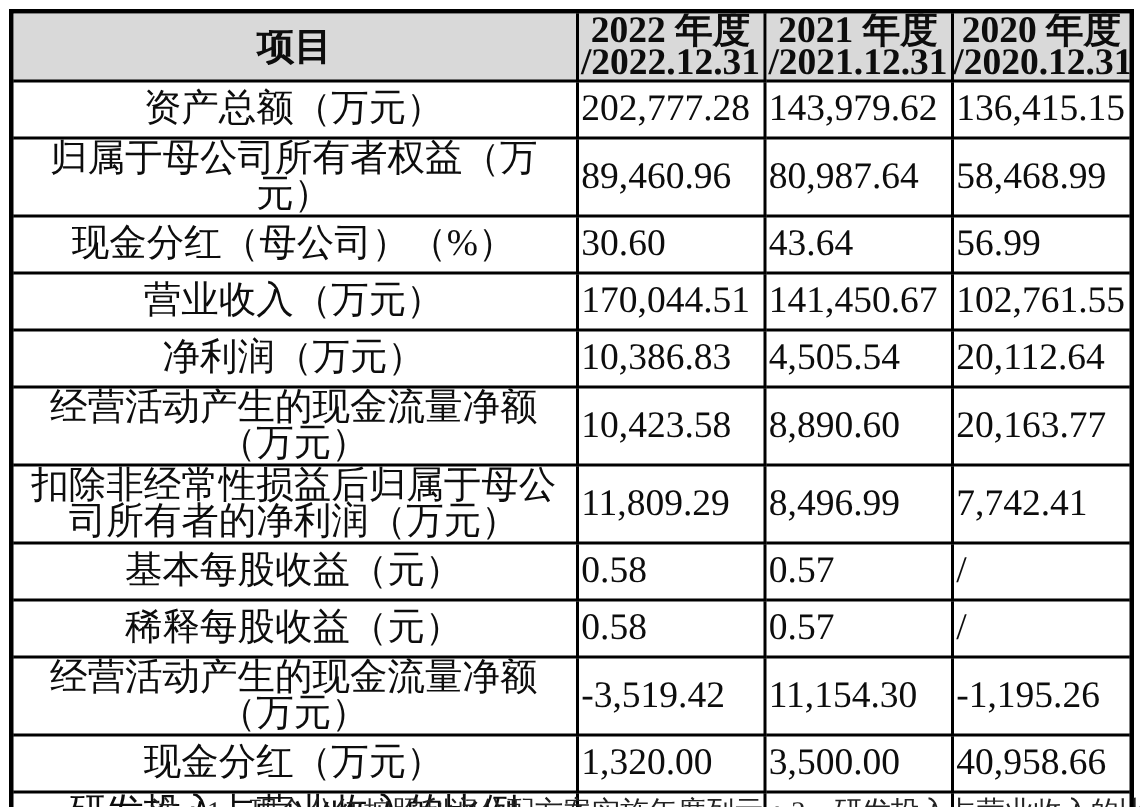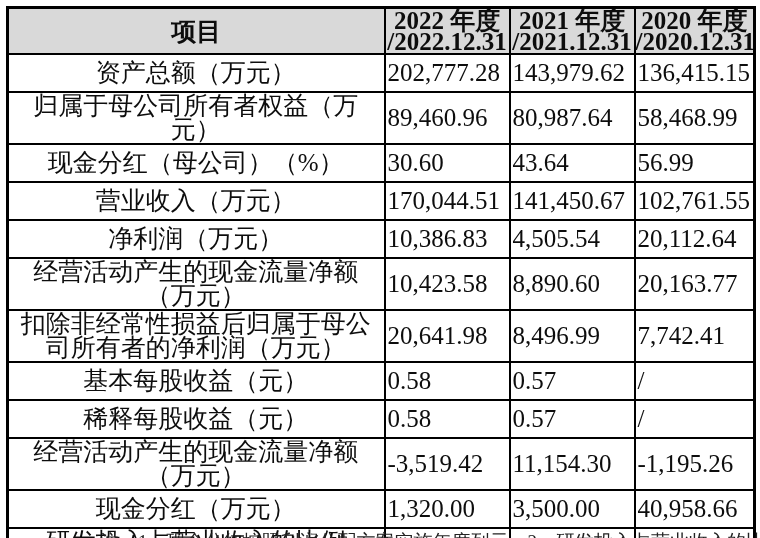--- a/index.html
+++ b/index.html
@@ -130,21 +130,21 @@
           <td class="value-cell">20,112.64</td>
         </tr>
         <tr>
           <td class="label-cell">经营活动产生的现金流量净额（万元）</td>
           <td class="value-cell">10,423.58</td>
           <td class="value-cell">8,890.60</td>
           <td class="value-cell">20,163.77</td>
         </tr>
         <tr class="tall">
           <td class="label-cell">扣除非经常性损益后归属于母公司所有者的净利润（万元）</td>
-          <td class="value-cell">20,641.98</td>
+          <td class="value-cell">11,809.29</td>
           <td class="value-cell">8,496.99</td>
           <td class="value-cell">7,742.41</td>
         </tr>
         <tr>
           <td class="label-cell">基本每股收益（元）</td>
           <td class="value-cell">0.58</td>
           <td class="value-cell">0.57</td>
           <td class="value-cell">/</td>
         </tr>
         <tr>

